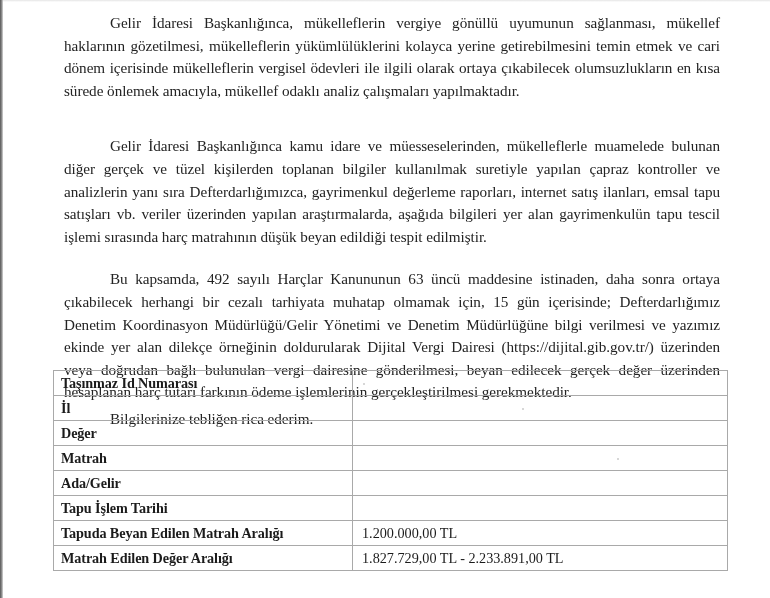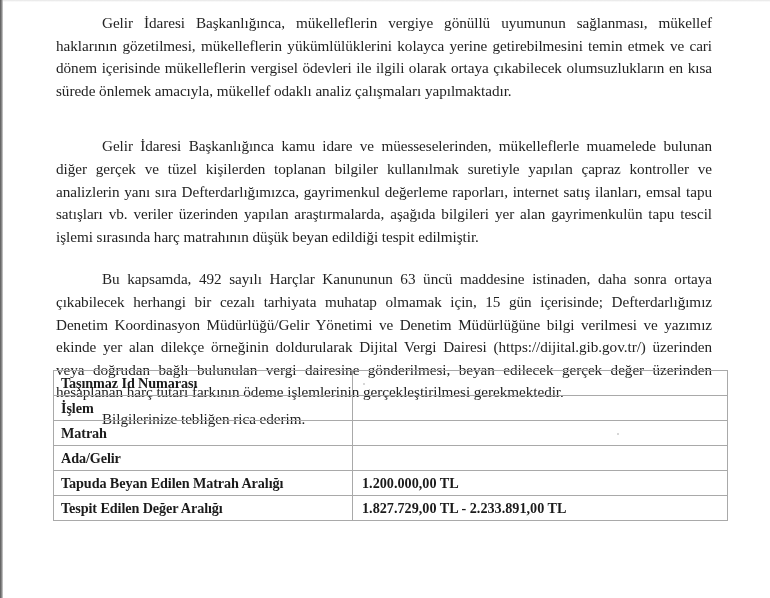--- a/index.html
+++ b/index.html
@@ -31,21 +31,21 @@
     position: absolute;
     left: 0;
     top: 0;
     width: 770px;
     height: 2px;
     background: linear-gradient(to bottom, #d9d9d9, #ffffff);
     opacity: .7;
   }
   #body-area {
     position: absolute;
-    left: 56px;
+    left: 64px;
     top: 0px;
     width: 656px;
   }
   p.para {
     margin: 0;
     text-align: justify;
     text-indent: 46px;
     font-size: 15.2px;
     line-height: 22.6px;
     letter-spacing: -0.05px;
@@ -75,21 +75,21 @@
     line-height: 16px;
   }
   #info-table td.label {
     width: 291px;
     font-weight: bold;
     letter-spacing: -0.1px;
   }
   #info-table td.value {
     width: 365px;
     padding-left: 9px;
-    font-weight: bold;
+    font-weight: normal;
     white-space: nowrap;
   }
   
   .speck {
     display: inline-block;
     width: 2px;
     height: 2px;
     background: #c9c9c9;
     vertical-align: middle;
     opacity: .75;
@@ -113,35 +113,43 @@
     <p class="para p4">Bilgilerinize tebliğen rica ederim.</p>
   </div>
 
   <table id="info-table">
     <tbody>
       <tr>
         <td class="label">Taşınmaz Id Numarası</td>
         <td class="value"><span class="speck s1"></span></td>
       </tr>
       <tr>
-        <td class="label">İşlem</td>
+        <td class="label">İl</td>
+        <td class="value"><span class="speck s2"></span></td>
+      </tr>
+      <tr>
+        <td class="label">Değer</td>
         <td class="value"></td>
       </tr>
       <tr>
         <td class="label">Matrah</td>
         <td class="value"><span class="speck s3"></span></td>
       </tr>
       <tr>
         <td class="label">Ada/Gelir</td>
         <td class="value"></td>
       </tr>
       <tr>
+        <td class="label">Tapu İşlem Tarihi</td>
+        <td class="value"></td>
+      </tr>
+      <tr>
         <td class="label">Tapuda Beyan Edilen Matrah Aralığı</td>
         <td class="value">1.200.000,00 TL</td>
       </tr>
       <tr>
-        <td class="label">Tespit Edilen Değer Aralığı</td>
+        <td class="label">Matrah Edilen Değer Aralığı</td>
         <td class="value">1.827.729,00 TL - 2.233.891,00 TL</td>
       </tr>
     </tbody>
   </table>
 
 </div>
 
 </body></html>

